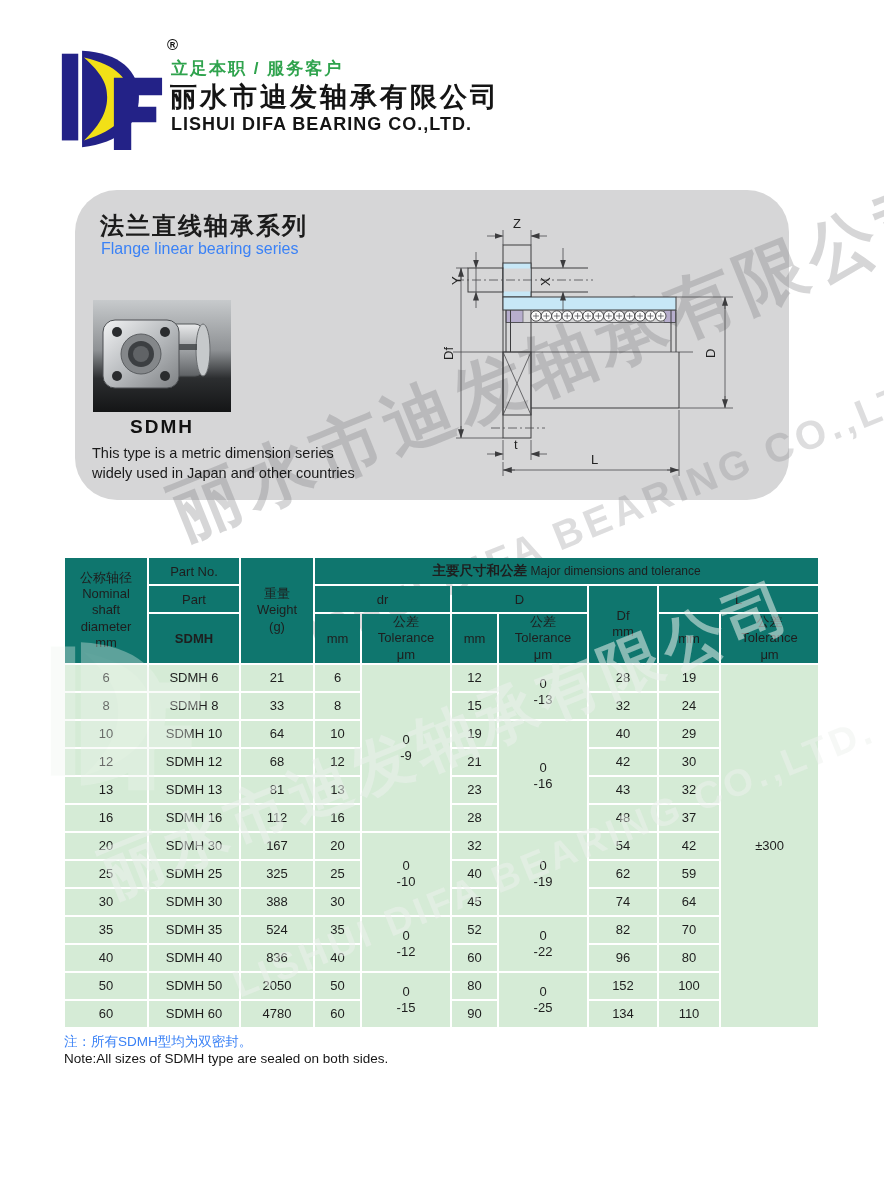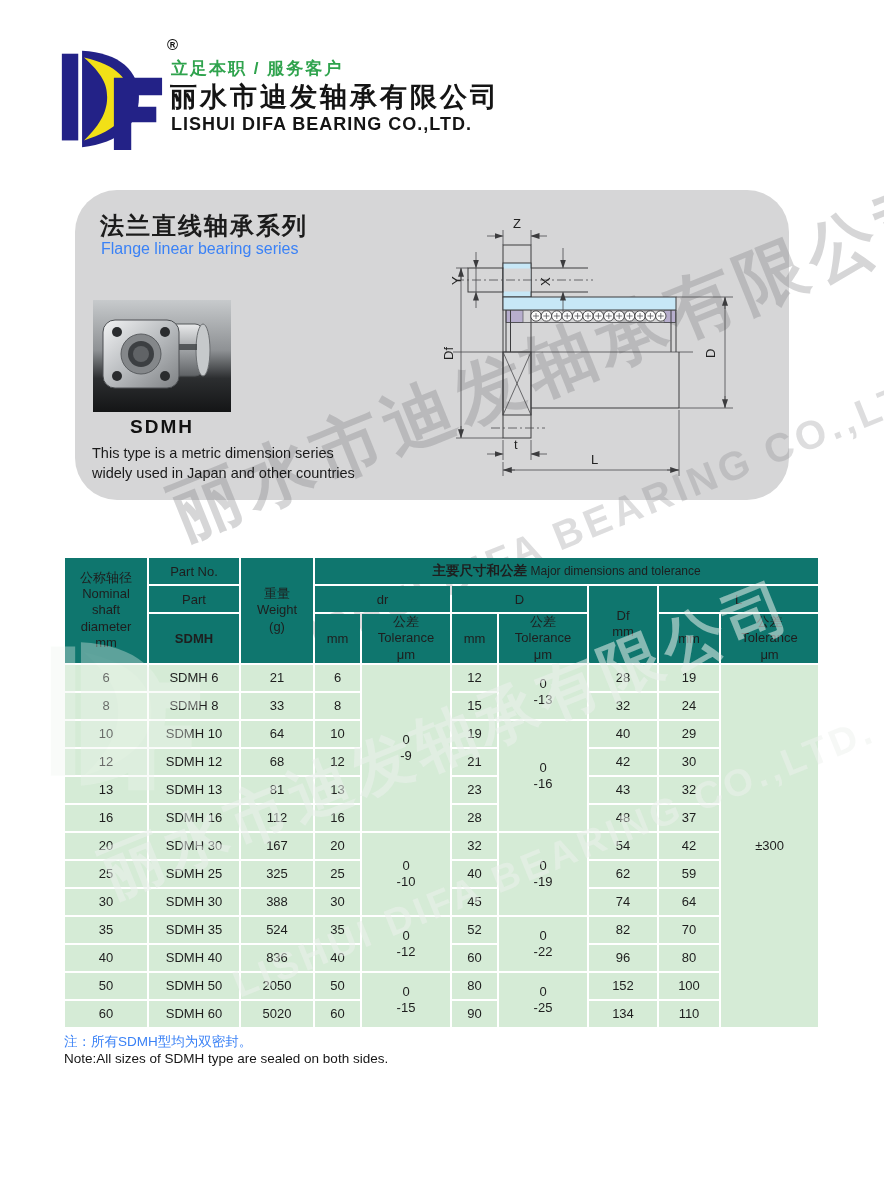--- a/index.html
+++ b/index.html
@@ -392,21 +392,21 @@
 -15</td>
         <td>80</td>
         <td class="pre" rowspan="2">0
 -25</td>
         <td>152</td>
         <td>100</td>
       </tr>
       <tr>
         <td>60</td>
         <td>SDMH 60</td>
-        <td>5020</td>
+        <td>4780</td>
         <td>60</td>
         <td>90</td>
         <td>134</td>
         <td>110</td>
       </tr>
     </tbody>
   </table>
 
   <div class="note-cn">注：所有SDMH型均为双密封。</div>
   <div class="note-en">Note:All sizes of SDMH type are sealed on both sides.</div>

